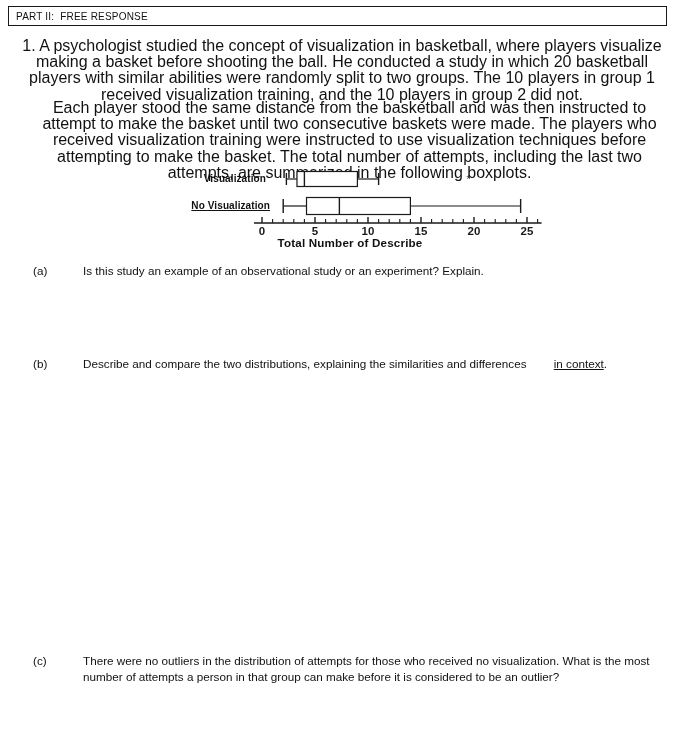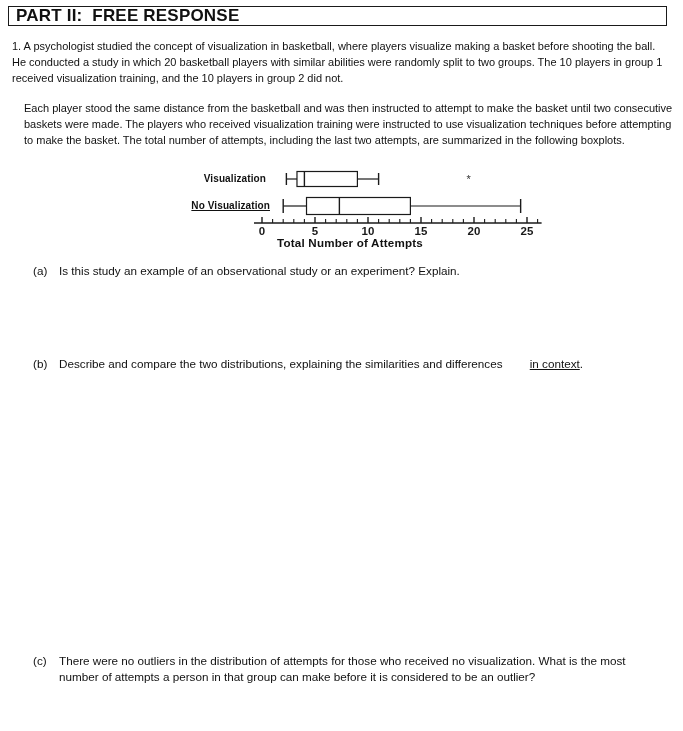--- a/index.html
+++ b/index.html
@@ -22,50 +22,50 @@
     left: 8px;
     top: 6px;
     width: 659px;
     height: 20px;
     border: 1px solid #1a1a1a;
     box-sizing: border-box;
     display: flex;
     align-items: center;
   }
   .part-header-label {
-    font-size: 17px;
-    font-weight: bold;
+    font-size: 10px;
+    font-weight: normal;
     letter-spacing: 0.2px;
     padding-left: 7px;
     white-space: pre;
   }
 
   
   .para {
     position: absolute;
-    font-size: 11px;
+    font-size: 16px;
     line-height: 16.2px;
-    text-align: left;
+    text-align: center;
   }
   #stem-p1 { left: 12px; top: 38px; width: 660px; }
   #stem-p2 { left: 24px; top: 100px; width: 651px; }
 
   
   .qpart {
     position: absolute;
     font-size: 11.7px;
     line-height: 16.2px;
     display: flex;
   }
   .qlabel {
     width: 26px;
     flex: 0 0 26px;
     white-space: pre;
   }
-  .qtext { flex: 1 1 auto; }
+  .qtext { flex: 1 1 auto; margin-left: 24px; }
   #part-a { left: 33px; top: 263px; width: 620px; }
   #part-b { left: 33px; top: 356px; width: 620px; }
   #part-c { left: 33px; top: 653px; width: 630px; }
   .u { text-decoration: underline; padding-left: 24px; }
 
   
   #figure {
     position: absolute;
     left: 140px;
     top: 165px;
@@ -166,21 +166,21 @@
         <line x1="397.59999999999997" y1="58" x2="397.59999999999997" y2="54" stroke="#1a1a1a" stroke-width="1.1"></line>
         <text x="122" y="70" text-anchor="middle" font-size="11.5" font-weight="bold" font-family="&quot;Liberation Sans&quot;, sans-serif" fill="#1a1a1a">0</text>
         <text x="175" y="70" text-anchor="middle" font-size="11.5" font-weight="bold" font-family="&quot;Liberation Sans&quot;, sans-serif" fill="#1a1a1a">5</text>
         <text x="228" y="70" text-anchor="middle" font-size="11.5" font-weight="bold" font-family="&quot;Liberation Sans&quot;, sans-serif" fill="#1a1a1a">10</text>
         <text x="281" y="70" text-anchor="middle" font-size="11.5" font-weight="bold" font-family="&quot;Liberation Sans&quot;, sans-serif" fill="#1a1a1a">15</text>
         <text x="334" y="70" text-anchor="middle" font-size="11.5" font-weight="bold" font-family="&quot;Liberation Sans&quot;, sans-serif" fill="#1a1a1a">20</text>
         <text x="387" y="70" text-anchor="middle" font-size="11.5" font-weight="bold" font-family="&quot;Liberation Sans&quot;, sans-serif" fill="#1a1a1a">25</text>
       </g>
     </svg>
 
-  <div class="axis-title">Total Number of Attempts</div>
+  <div class="axis-title">Total Number of Describe</div>
 </div>
 
 <div class="qpart" id="part-a">
   <span class="qlabel">(a)</span>
   <span class="qtext">Is this study an example of an observational study or an experiment?  Explain.</span>
 </div>
 
 <div class="qpart" id="part-b">
   <span class="qlabel">(b)</span>
   <span class="qtext"><span>Describe and compare the two distributions, explaining the similarities and differences </span><span class="u">in context</span><span>.</span></span>

